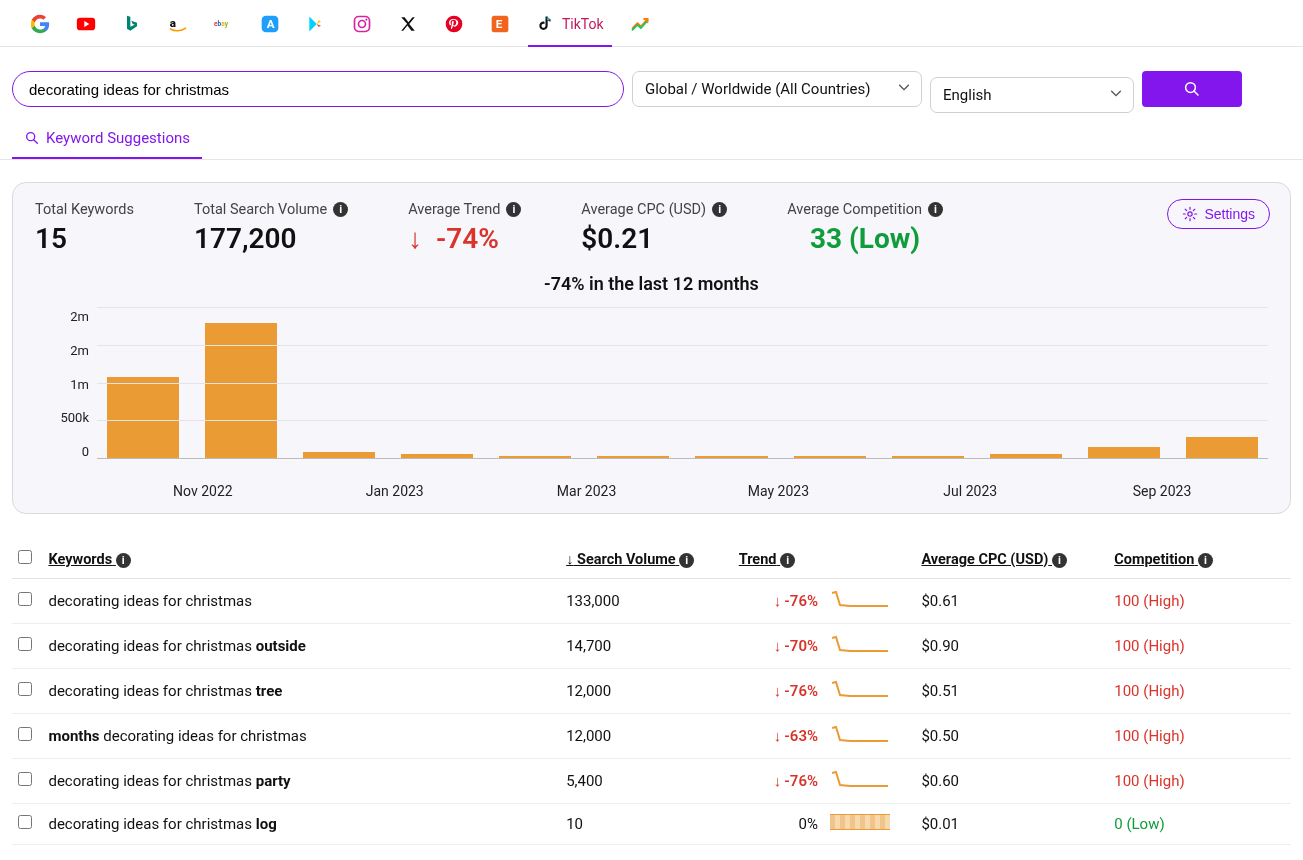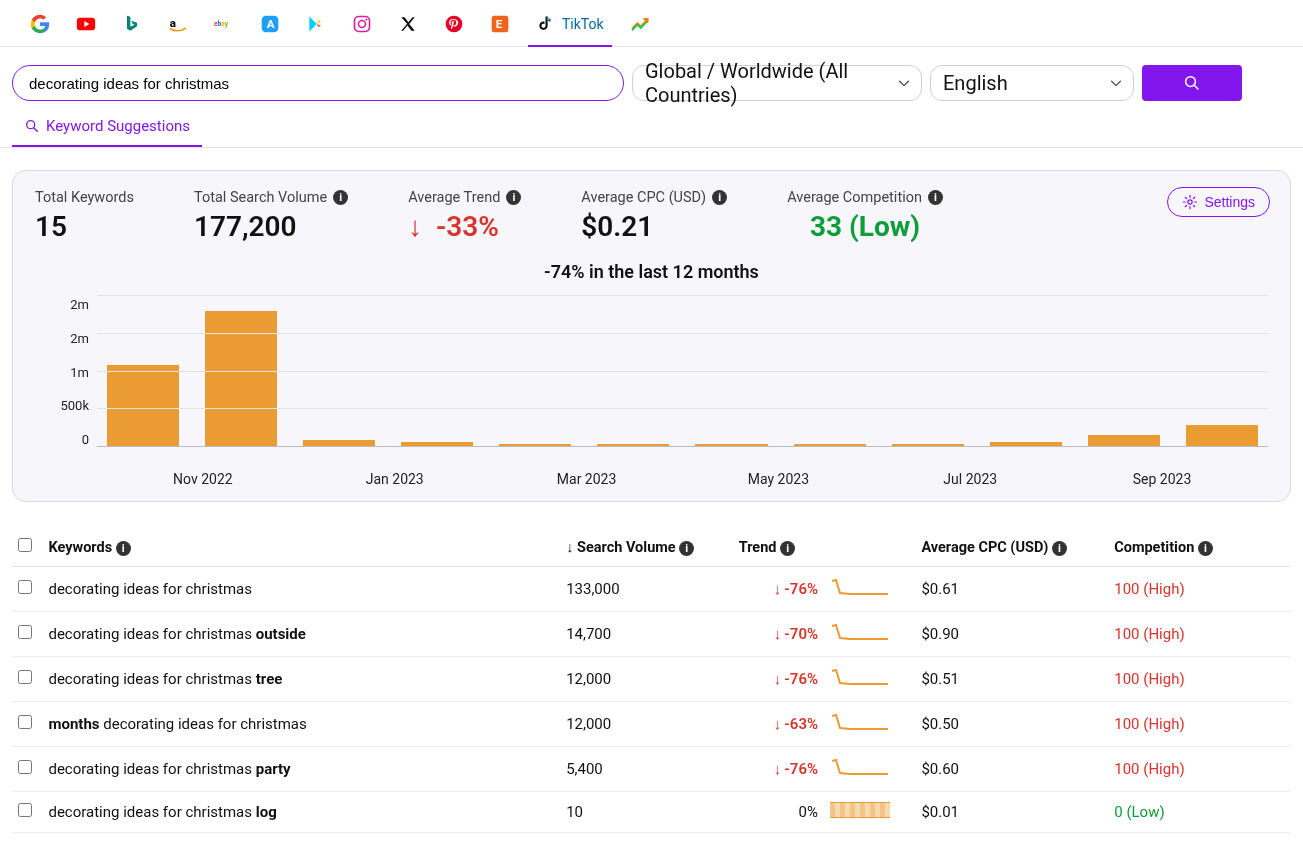--- a/index.html
+++ b/index.html
@@ -21,21 +21,21 @@
   .platform-tab {
     display: inline-flex;
     align-items: center;
     gap: 6px;
     height: 28px;
     cursor: pointer;
     font-size: 14px;
     position: relative;
   }
   .platform-tab.active {
-    color: #0369a1;
+    color: #be185d;
   }
   .platform-tab.active::after {
     content: "";
     position: absolute;
     left: -8px; right: -8px;
     bottom: -9px;
     height: 2px;
     background: #8316ec;
   }
   .icon-box { width: 20px; height: 20px; display:inline-flex; align-items:center; justify-content:center;}
@@ -52,36 +52,36 @@
     border: 1.5px solid #8316ec;
     border-radius: 18px;
     padding: 0 16px;
     font-size: 15px;
     outline: none;
   }
   .select-box {
     position: relative;
     height: 36px;
     border: 1px solid #d0d0d0;
-    border-radius: 12px;
+    border-radius: 7px;
     padding: 0 34px 0 12px;
     display: inline-flex;
     align-items: center;
-    font-size: 20px;
+    font-size: 15px;
     cursor: pointer;
     background:#fff;
   }
   .select-box .chev {
     position: absolute;
     right: 10px;
     top: 50%;
     transform: translateY(-50%);
   }
   .region-select { width: 290px; }
-  .lang-select   { width: 204px; }
+  .lang-select   { width: 204px; margin-top: 12px; }
   .search-btn {
     width: 100px;
     height: 36px;
     border: none;
     border-radius: 4px;
     background: #8316ec;
     color: #fff;
     display:inline-flex;
     align-items:center;
     justify-content:center;
@@ -209,20 +209,21 @@
     width: calc(100% - 24px);
     border-collapse: collapse;
   }
   .tbl th {
     text-align:left;
     font-size:14.5px;
     font-weight:700;
     padding: 10px 6px;
     border-bottom:1px solid #e3e3e3;
     white-space:nowrap;
+    text-decoration:underline;
   }
   .tbl td {
     font-size:15px;
     padding: 10px 6px;
     border-bottom:1px solid #eee;
     vertical-align:middle;
   }
   .col-chk   { width: 30px; }
   .col-kw    { width: 510px; }
   .col-vol   { width: 170px; }
@@ -421,21 +422,21 @@
       </div>
       <div class="metric-value-lg">177,200</div>
     </div>
     <div>
       <div class="metric-label">
         <span>Average Trend</span>
         <span class="info-icon">i</span>
       </div>
       <div class="metric-value-lg trend-red">
         <span>↓</span>&nbsp;
-        <span>-33%</span>
+        <span>-74%</span>
       </div>
     </div>
     <div>
       <div class="metric-label">
         <span>Average CPC (USD)</span>
         <span class="info-icon">i</span>
       </div>
       <div class="metric-value-lg">$0.21</div>
     </div>
     <div>

